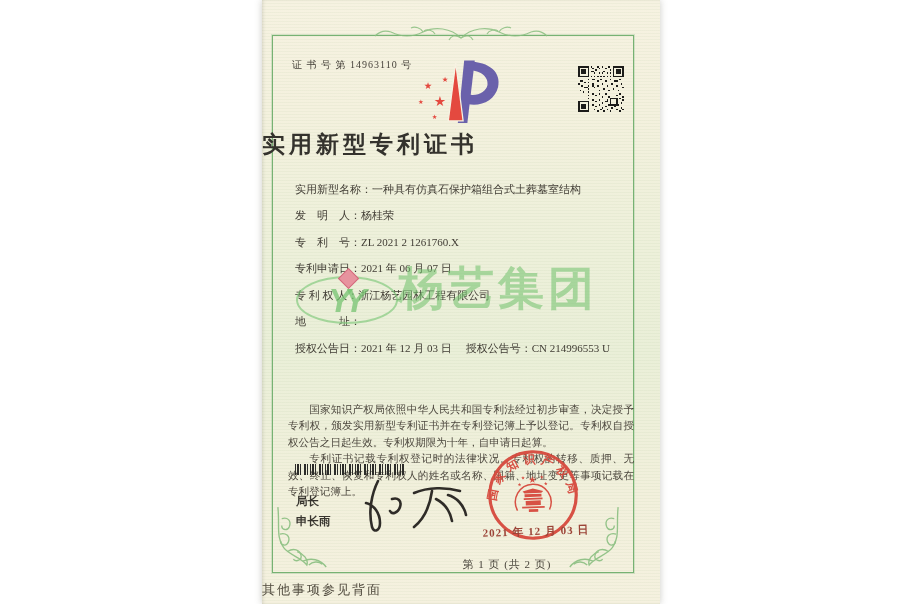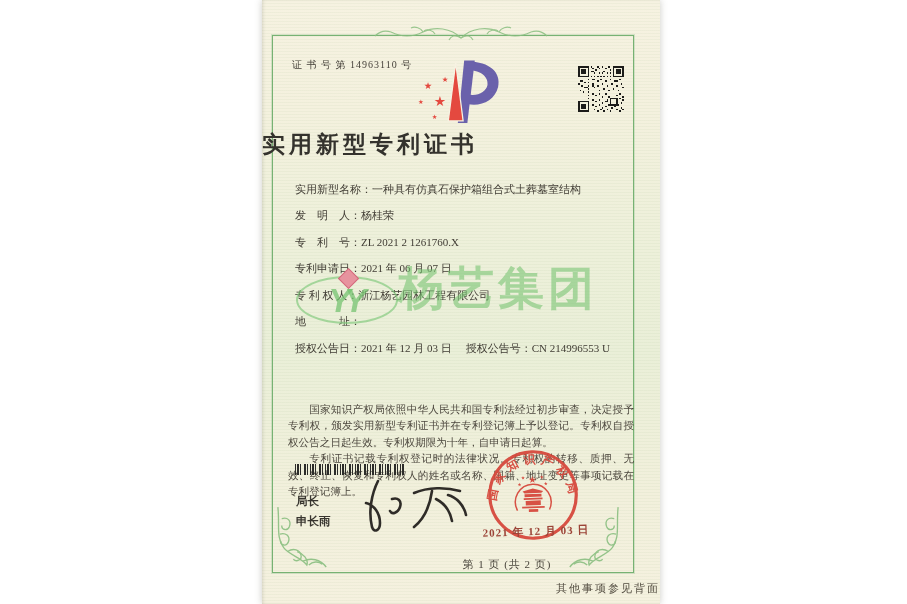--- a/index.html
+++ b/index.html
@@ -47,21 +47,21 @@
       #2c2c2a 12px 13px, transparent 13px 15px);
   }
   .signer{position:absolute;left:34px;top:491px;font-size:11.5px;font-weight:600;line-height:20px;color:#38352f;}
   .signature{position:absolute;left:86px;top:474px;width:130px;height:64px;}
   .seal{position:absolute;left:224px;top:448px;width:94px;height:94px;opacity:.93;transform:rotate(-2deg);}
   .seal-date{
     position:absolute;left:208px;top:524px;width:132px;text-align:center;
     font-size:11px;font-weight:600;color:#9c4438;transform:rotate(-2deg);letter-spacing:1px;
   }
   .page-footer{position:absolute;left:0;top:557px;width:100%;text-align:center;font-size:11px;color:#4a463d;letter-spacing:1px;margin-left:46px;}
-  .back-note{position:absolute;left:0;top:581px;width:100%;text-align:right;font-size:11px;color:#514b3f;letter-spacing:2px;}
+  .back-note{position:absolute;left:0;top:581px;width:100%;text-align:left;font-size:13px;color:#514b3f;letter-spacing:2px;}
   
   .watermark{position:absolute;left:34px;top:264px;width:300px;height:70px;pointer-events:none;}
   .wm-ellipse{
     position:absolute;left:0;top:12px;width:98px;height:44px;border-radius:50%;
     border:2px solid rgba(126,199,122,.65);
     display:flex;align-items:center;justify-content:center;text-align:center;
   }
   .wm-monogram{
     font-family:"Liberation Sans","DejaVu Sans",sans-serif;
     font-size:34px;font-weight:800;font-style:italic;letter-spacing:-7px;

